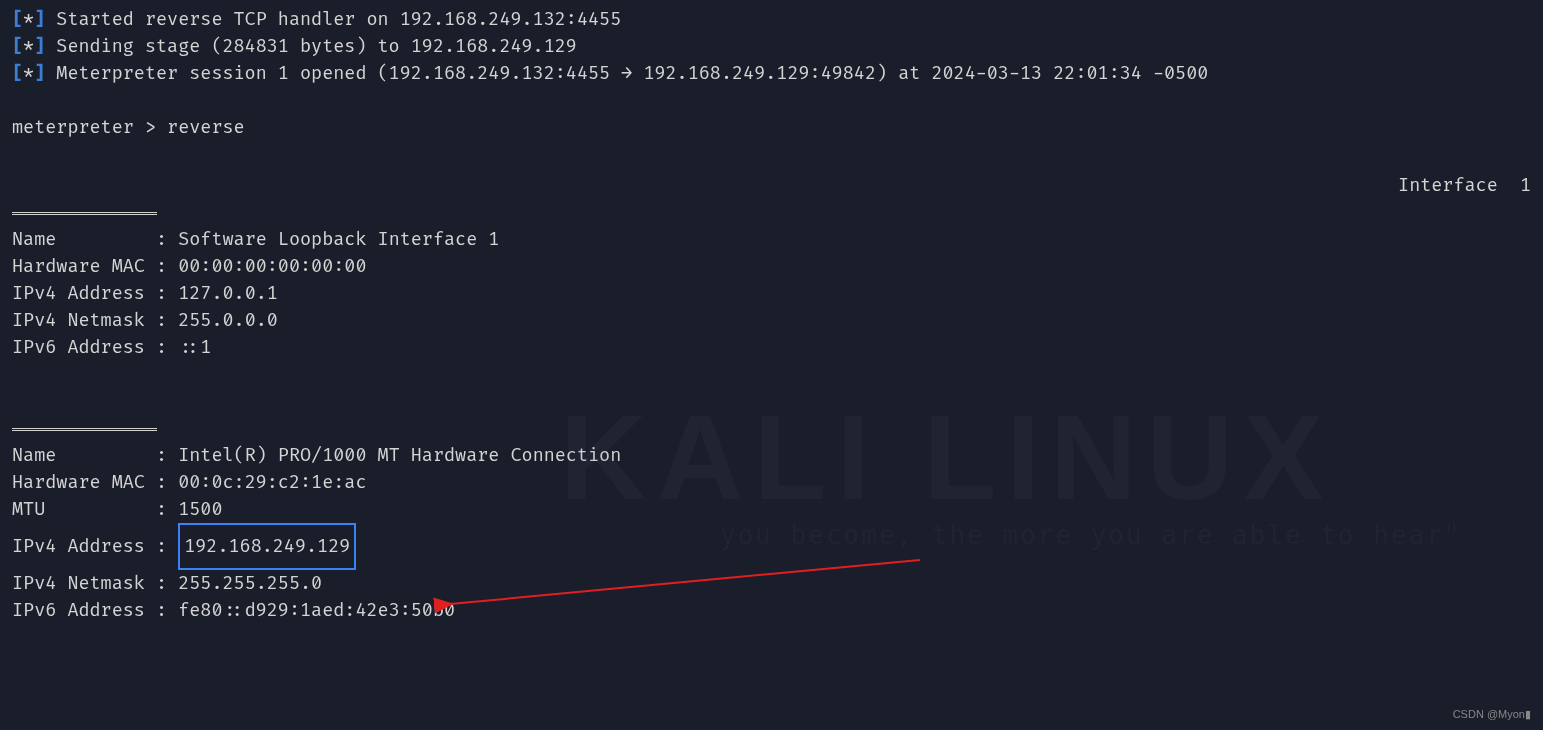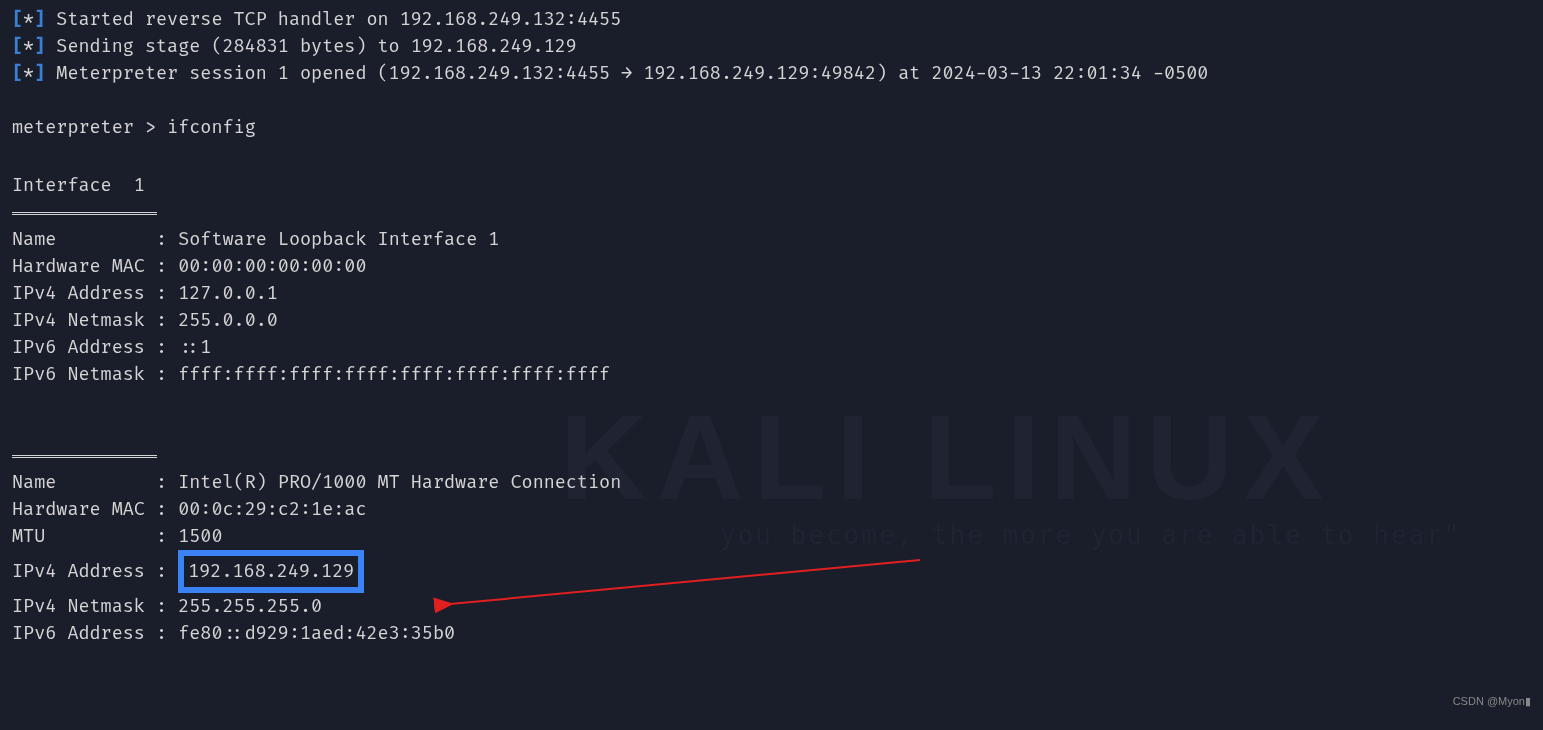--- a/index.html
+++ b/index.html
@@ -12,40 +12,40 @@
     padding: 6px 12px;
     width: 1543px;
     height: 730px;
     overflow: hidden;
     position: relative;
   }
   .line { white-space: pre; }
   .blue { color: #3a7fd4; font-weight: bold; }
   .white { color: #d4d4d4; }
   .prompt-under { }
-  .section-title { margin-top: 4px; }
+  .section-title { margin-top: 4px; text-align: right; }
   .divider {
     display: inline-block;
     border-top: 3px double #d4d4d4;
     width: 145px;
     height: 4px;
     margin-top: 2px;
     margin-bottom: 2px;
   }
   .kv-label { display: inline-block; }
   .red-box {
-    border: 6px solid #3b82f6;
-    padding: 4px 4px;
+    border: 2px solid #3b82f6;
+    padding: 10px 4px;
     display: inline-block;
     line-height: 1.3;
   }
   .watermark {
     position: absolute;
     right: 12px;
-    bottom: 21px;
+    bottom: 8px;
     font-size: 11px;
     color: #888;
     font-family: sans-serif;
   }
   .arrow-svg {
     position: absolute;
     pointer-events: none;
   }
   .bg-text {
     position: absolute;
@@ -75,39 +75,38 @@
 <body>
 
 <div class="bg-text bg-kali">KALI LINUX</div>
 <div class="bg-text bg-quote">you become, the more you are able to hear"</div>
 
 <div id="terminal">
     <div class="line"><span class="blue">[</span><span class="white">*</span><span class="blue">]</span><span> Started reverse TCP handler on 192.168.249.132:4455</span></div>
     <div class="line"><span class="blue">[</span><span class="white">*</span><span class="blue">]</span><span> Sending stage (284831 bytes) to 192.168.249.129</span></div>
     <div class="line"><span class="blue">[</span><span class="white">*</span><span class="blue">]</span><span> Meterpreter session 1 opened (192.168.249.132:4455 → 192.168.249.129:49842) at 2024-03-13 22:01:34 -0500</span></div>
     <div class="line">&nbsp;</div>
-    <div class="line"><span class="prompt-under">meterpreter</span><span> &gt; </span><span>ifconfig</span></div>
+    <div class="line"><span class="prompt-under">meterpreter</span><span> &gt; </span><span>reverse</span></div>
     <div class="line">&nbsp;</div>
     <div class="line section-title">Interface  1</div>
     <div class="line"><span class="divider"></span></div>
     <div class="line"><span class="kv-label">Name         </span><span>: </span><span>Software Loopback Interface 1</span></div>
     <div class="line"><span class="kv-label">Hardware MAC </span><span>: </span><span>00:00:00:00:00:00</span></div>
     <div class="line"><span class="kv-label">IPv4 Address </span><span>: </span><span>127.0.0.1</span></div>
     <div class="line"><span class="kv-label">IPv4 Netmask </span><span>: </span><span>255.0.0.0</span></div>
     <div class="line"><span class="kv-label">IPv6 Address </span><span>: </span><span>::1</span></div>
-    <div class="line"><span class="kv-label">IPv6 Netmask </span><span>: </span><span>ffff:ffff:ffff:ffff:ffff:ffff:ffff:ffff</span></div>
     <div class="line">&nbsp;</div>
     <div class="line">&nbsp;</div>
     <div class="line"><span class="divider"></span></div>
     <div class="line"><span class="kv-label">Name         </span><span>: </span><span>Intel(R) PRO/1000 MT Hardware Connection</span></div>
     <div class="line"><span class="kv-label">Hardware MAC </span><span>: </span><span>00:0c:29:c2:1e:ac</span></div>
     <div class="line"><span class="kv-label">MTU          </span><span>: </span><span>1500</span></div>
     <div class="line"><span class="kv-label">IPv4 Address </span><span>: </span><span class="red-box">192.168.249.129</span></div>
     <div class="line"><span class="kv-label">IPv4 Netmask </span><span>: </span><span>255.255.255.0</span></div>
-    <div class="line"><span class="kv-label">IPv6 Address </span><span>: </span><span>fe80::d929:1aed:42e3:35b0</span></div>
+    <div class="line"><span class="kv-label">IPv6 Address </span><span>: </span><span>fe80::d929:1aed:42e3:50b0</span></div>
     <div class="line">&nbsp;</div>
   </div>
 
 <svg class="arrow-svg" width="1543" height="730" style="top:0;left:0;">
   <defs>
     <marker id="arrowhead" markerWidth="10" markerHeight="8" refX="2" refY="4" orient="auto">
       <polygon points="10 0, 0 4, 10 8" fill="#e02020"></polygon>
     </marker>
   </defs>
   <line x1="920" y1="560" x2="450" y2="604" stroke="#e02020" stroke-width="2" marker-end="url(#arrowhead)"></line>

